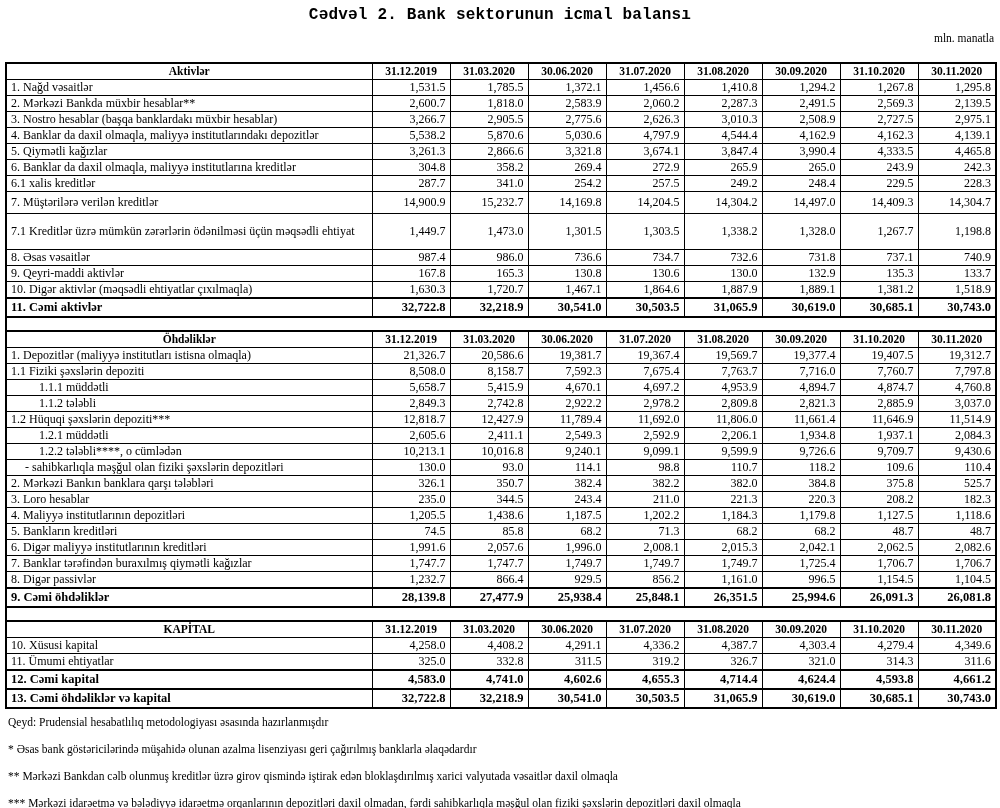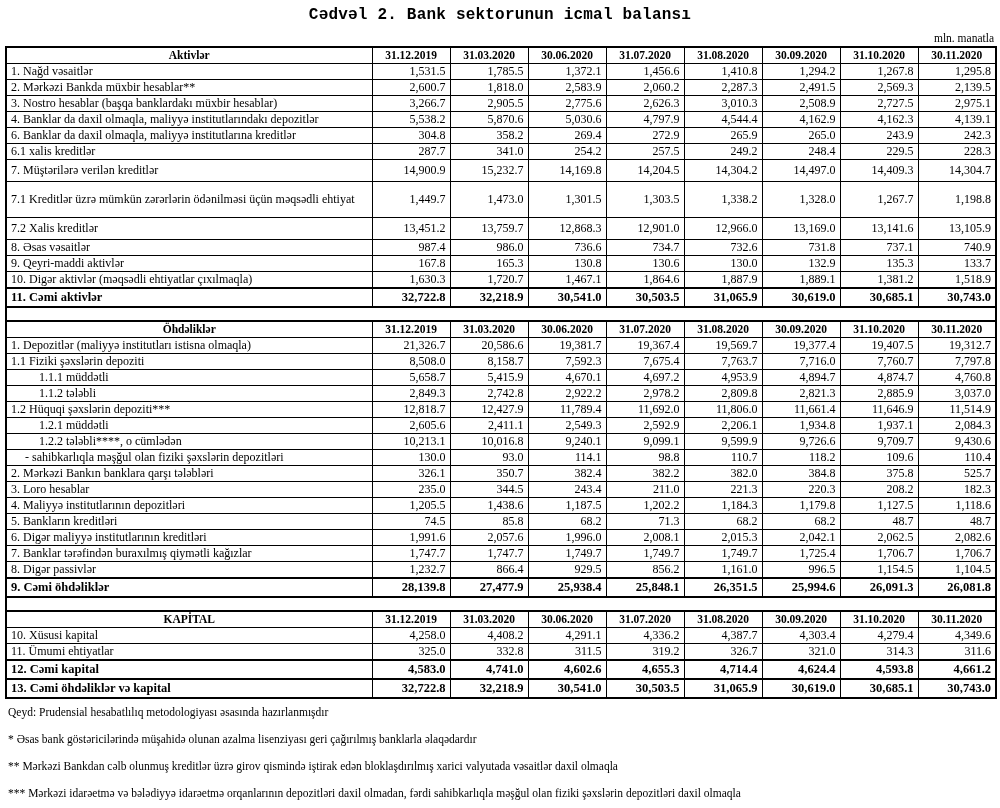--- a/index.html
+++ b/index.html
@@ -8,21 +8,21 @@
     font-family:"Liberation Serif", serif;
     color:#000;
     overflow:hidden;
   }
   .page { padding:3px 5px 0 5px; }
   .title {
     font-size:16px; font-weight:bold; text-align:center;
     margin:3px 0 8px 0; letter-spacing:0.2px;font-family:Liberation Mono, monospace;
   }
   .unit-note {
-    text-align:right; font-size:11.5px; margin:0 1px 2px 0;
+    text-align:right; font-size:11.5px; margin:0 1px 18px 0;
   }
   table.tbl {
     width:990px; border-collapse:collapse; table-layout:fixed;
     border:2px solid #000;
   }
   th, td {
     border:1px solid #000;
     font-size:12px; line-height:1.05;
     padding:0 3px; height:15px;
     white-space:nowrap; overflow:hidden;
@@ -102,20 +102,31 @@
           <td class="num">5,538.2</td>
           <td class="num">5,870.6</td>
           <td class="num">5,030.6</td>
           <td class="num">4,797.9</td>
           <td class="num">4,544.4</td>
           <td class="num">4,162.9</td>
           <td class="num">4,162.3</td>
           <td class="num">4,139.1</td>
         </tr>
         <tr>
+          <td class="lbl">5. Qiymətli kağızlar</td>
+          <td class="num">3,261.3</td>
+          <td class="num">2,866.6</td>
+          <td class="num">3,321.8</td>
+          <td class="num">3,674.1</td>
+          <td class="num">3,847.4</td>
+          <td class="num">3,990.4</td>
+          <td class="num">4,333.5</td>
+          <td class="num">4,465.8</td>
+        </tr>
+        <tr>
           <td class="lbl">6. Banklar da daxil olmaqla, maliyyə institutlarına kreditlər</td>
           <td class="num">304.8</td>
           <td class="num">358.2</td>
           <td class="num">269.4</td>
           <td class="num">272.9</td>
           <td class="num">265.9</td>
           <td class="num">265.0</td>
           <td class="num">243.9</td>
           <td class="num">242.3</td>
         </tr>
@@ -144,31 +155,20 @@
         <tr style="height: 36px;">
           <td class="lbl">7.1 Kreditlər üzrə mümkün zərərlərin ödənilməsi üçün məqsədli ehtiyat</td>
           <td class="num">1,449.7</td>
           <td class="num">1,473.0</td>
           <td class="num">1,301.5</td>
           <td class="num">1,303.5</td>
           <td class="num">1,338.2</td>
           <td class="num">1,328.0</td>
           <td class="num">1,267.7</td>
           <td class="num">1,198.8</td>
-        </tr>
-        <tr style="height: 22px;">
-          <td class="lbl">7.2 Xalis kreditlər</td>
-          <td class="num">13,451.2</td>
-          <td class="num">13,759.7</td>
-          <td class="num">12,868.3</td>
-          <td class="num">12,901.0</td>
-          <td class="num">12,966.0</td>
-          <td class="num">13,169.0</td>
-          <td class="num">13,141.6</td>
-          <td class="num">13,105.9</td>
         </tr>
         <tr>
           <td class="lbl">8.  Əsas vəsaitlər</td>
           <td class="num">987.4</td>
           <td class="num">986.0</td>
           <td class="num">736.6</td>
           <td class="num">734.7</td>
           <td class="num">732.6</td>
           <td class="num">731.8</td>
           <td class="num">737.1</td>

